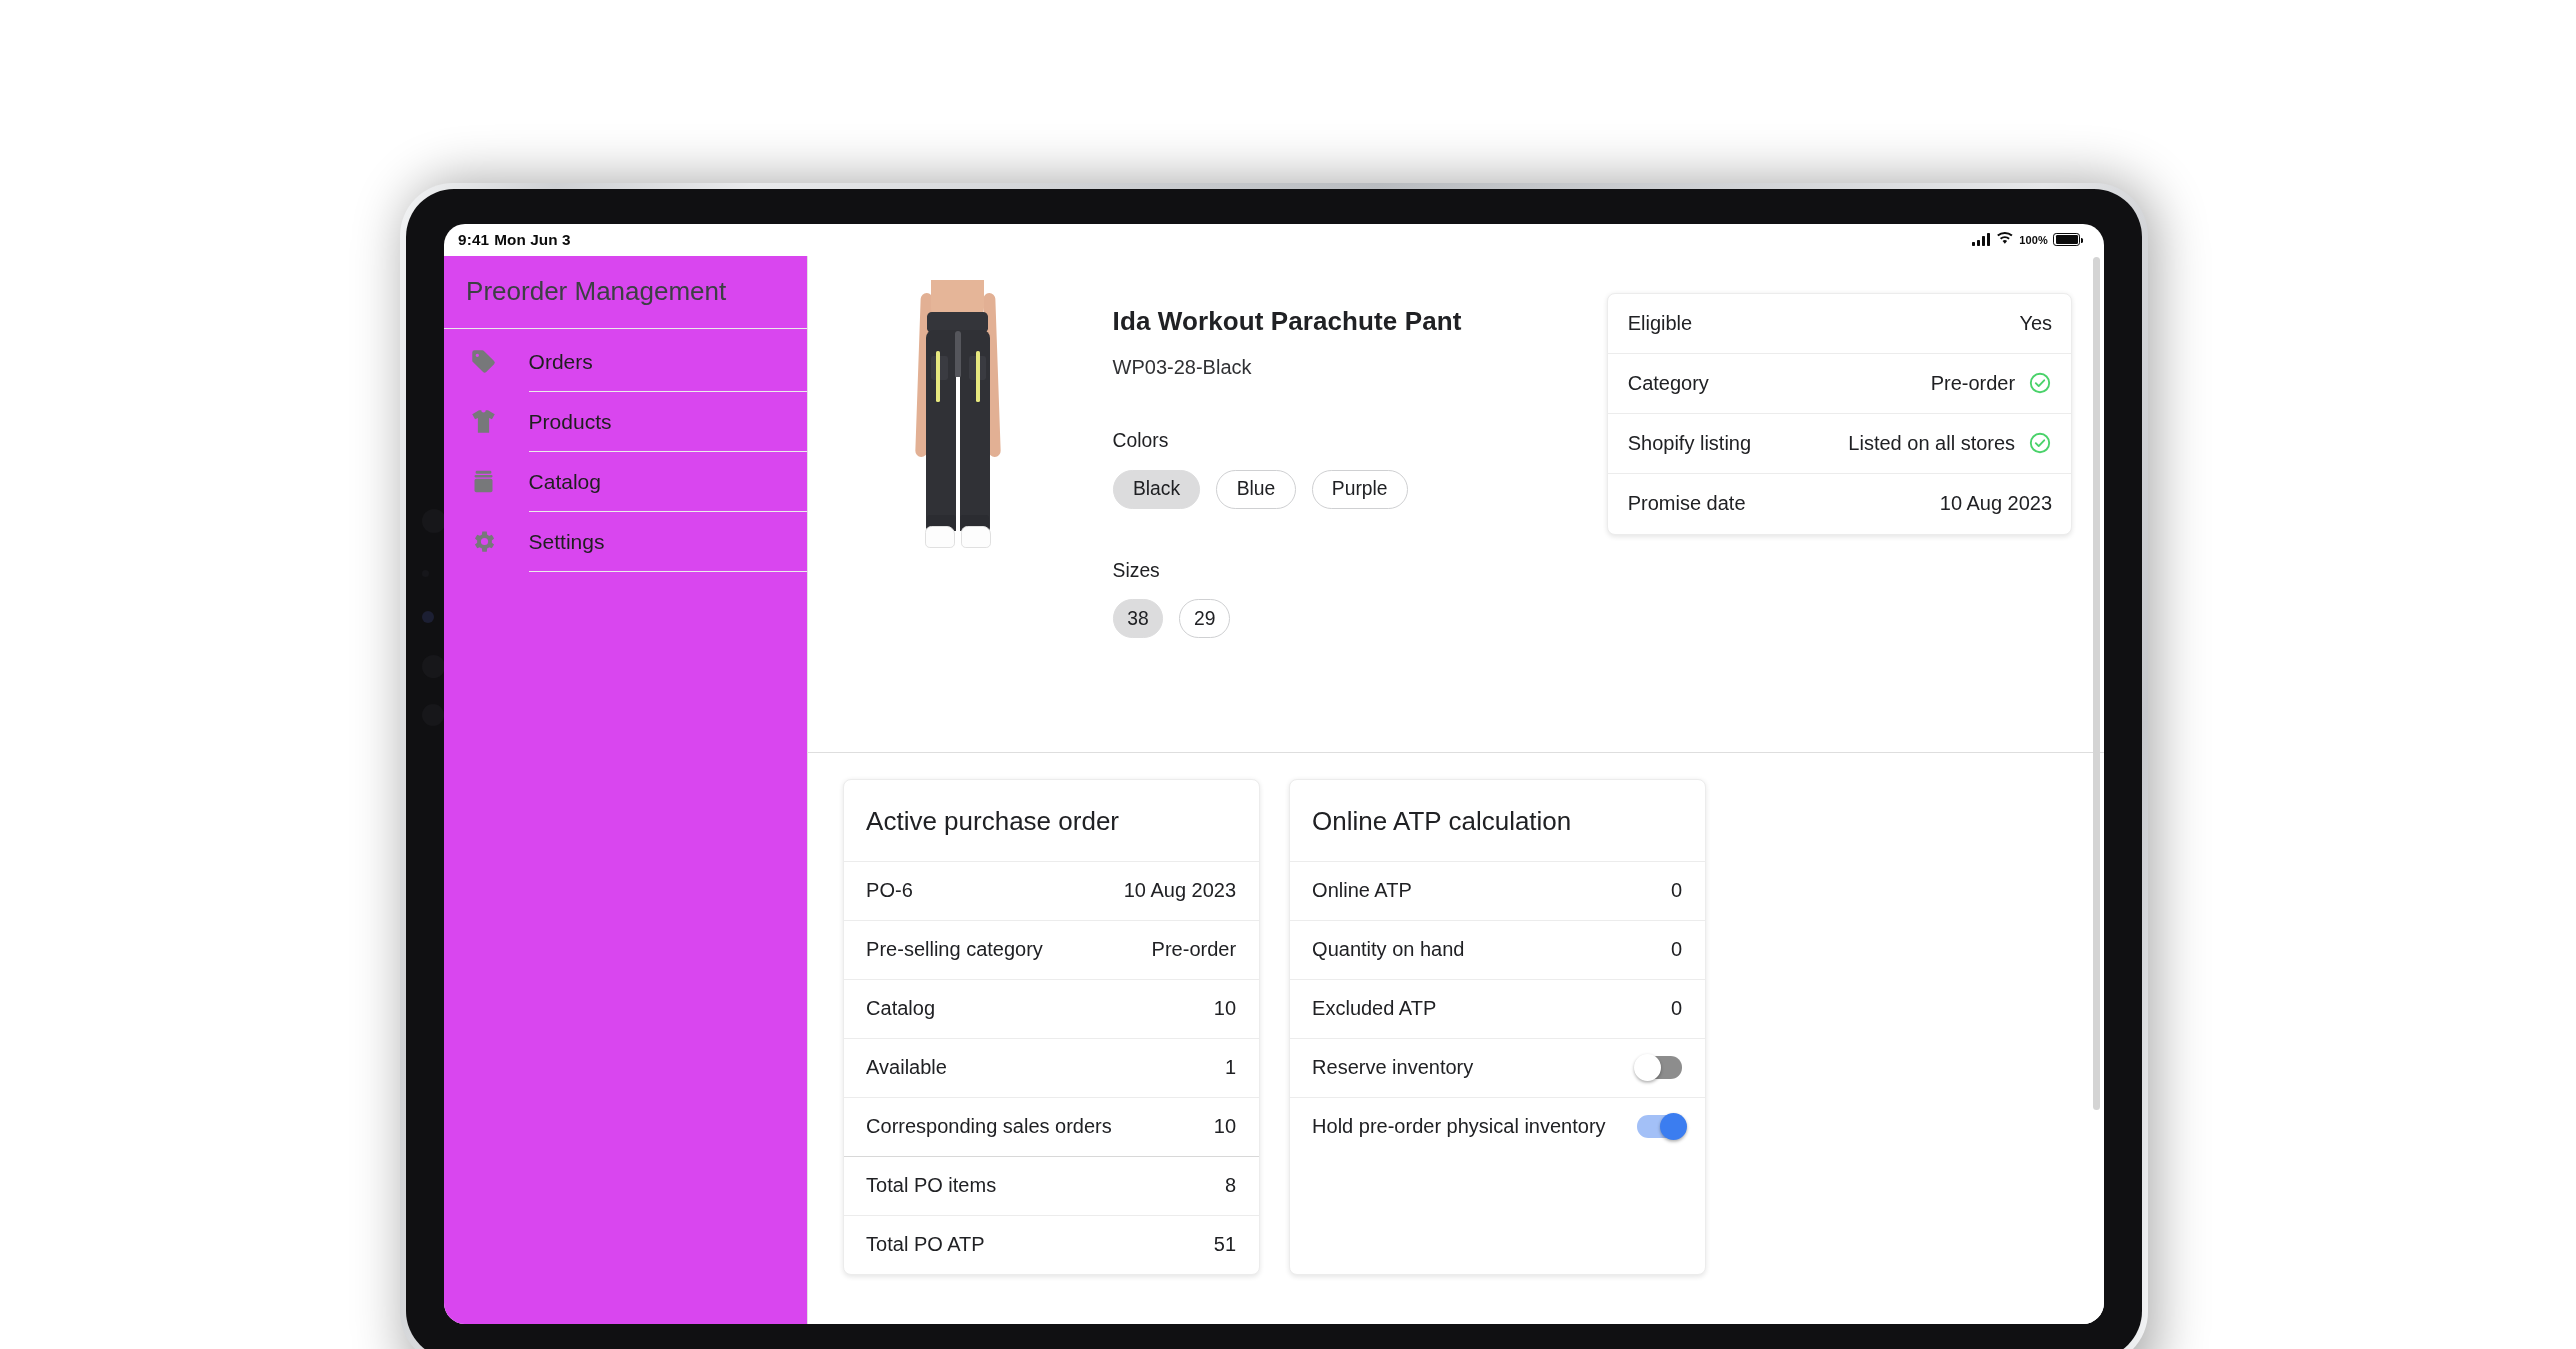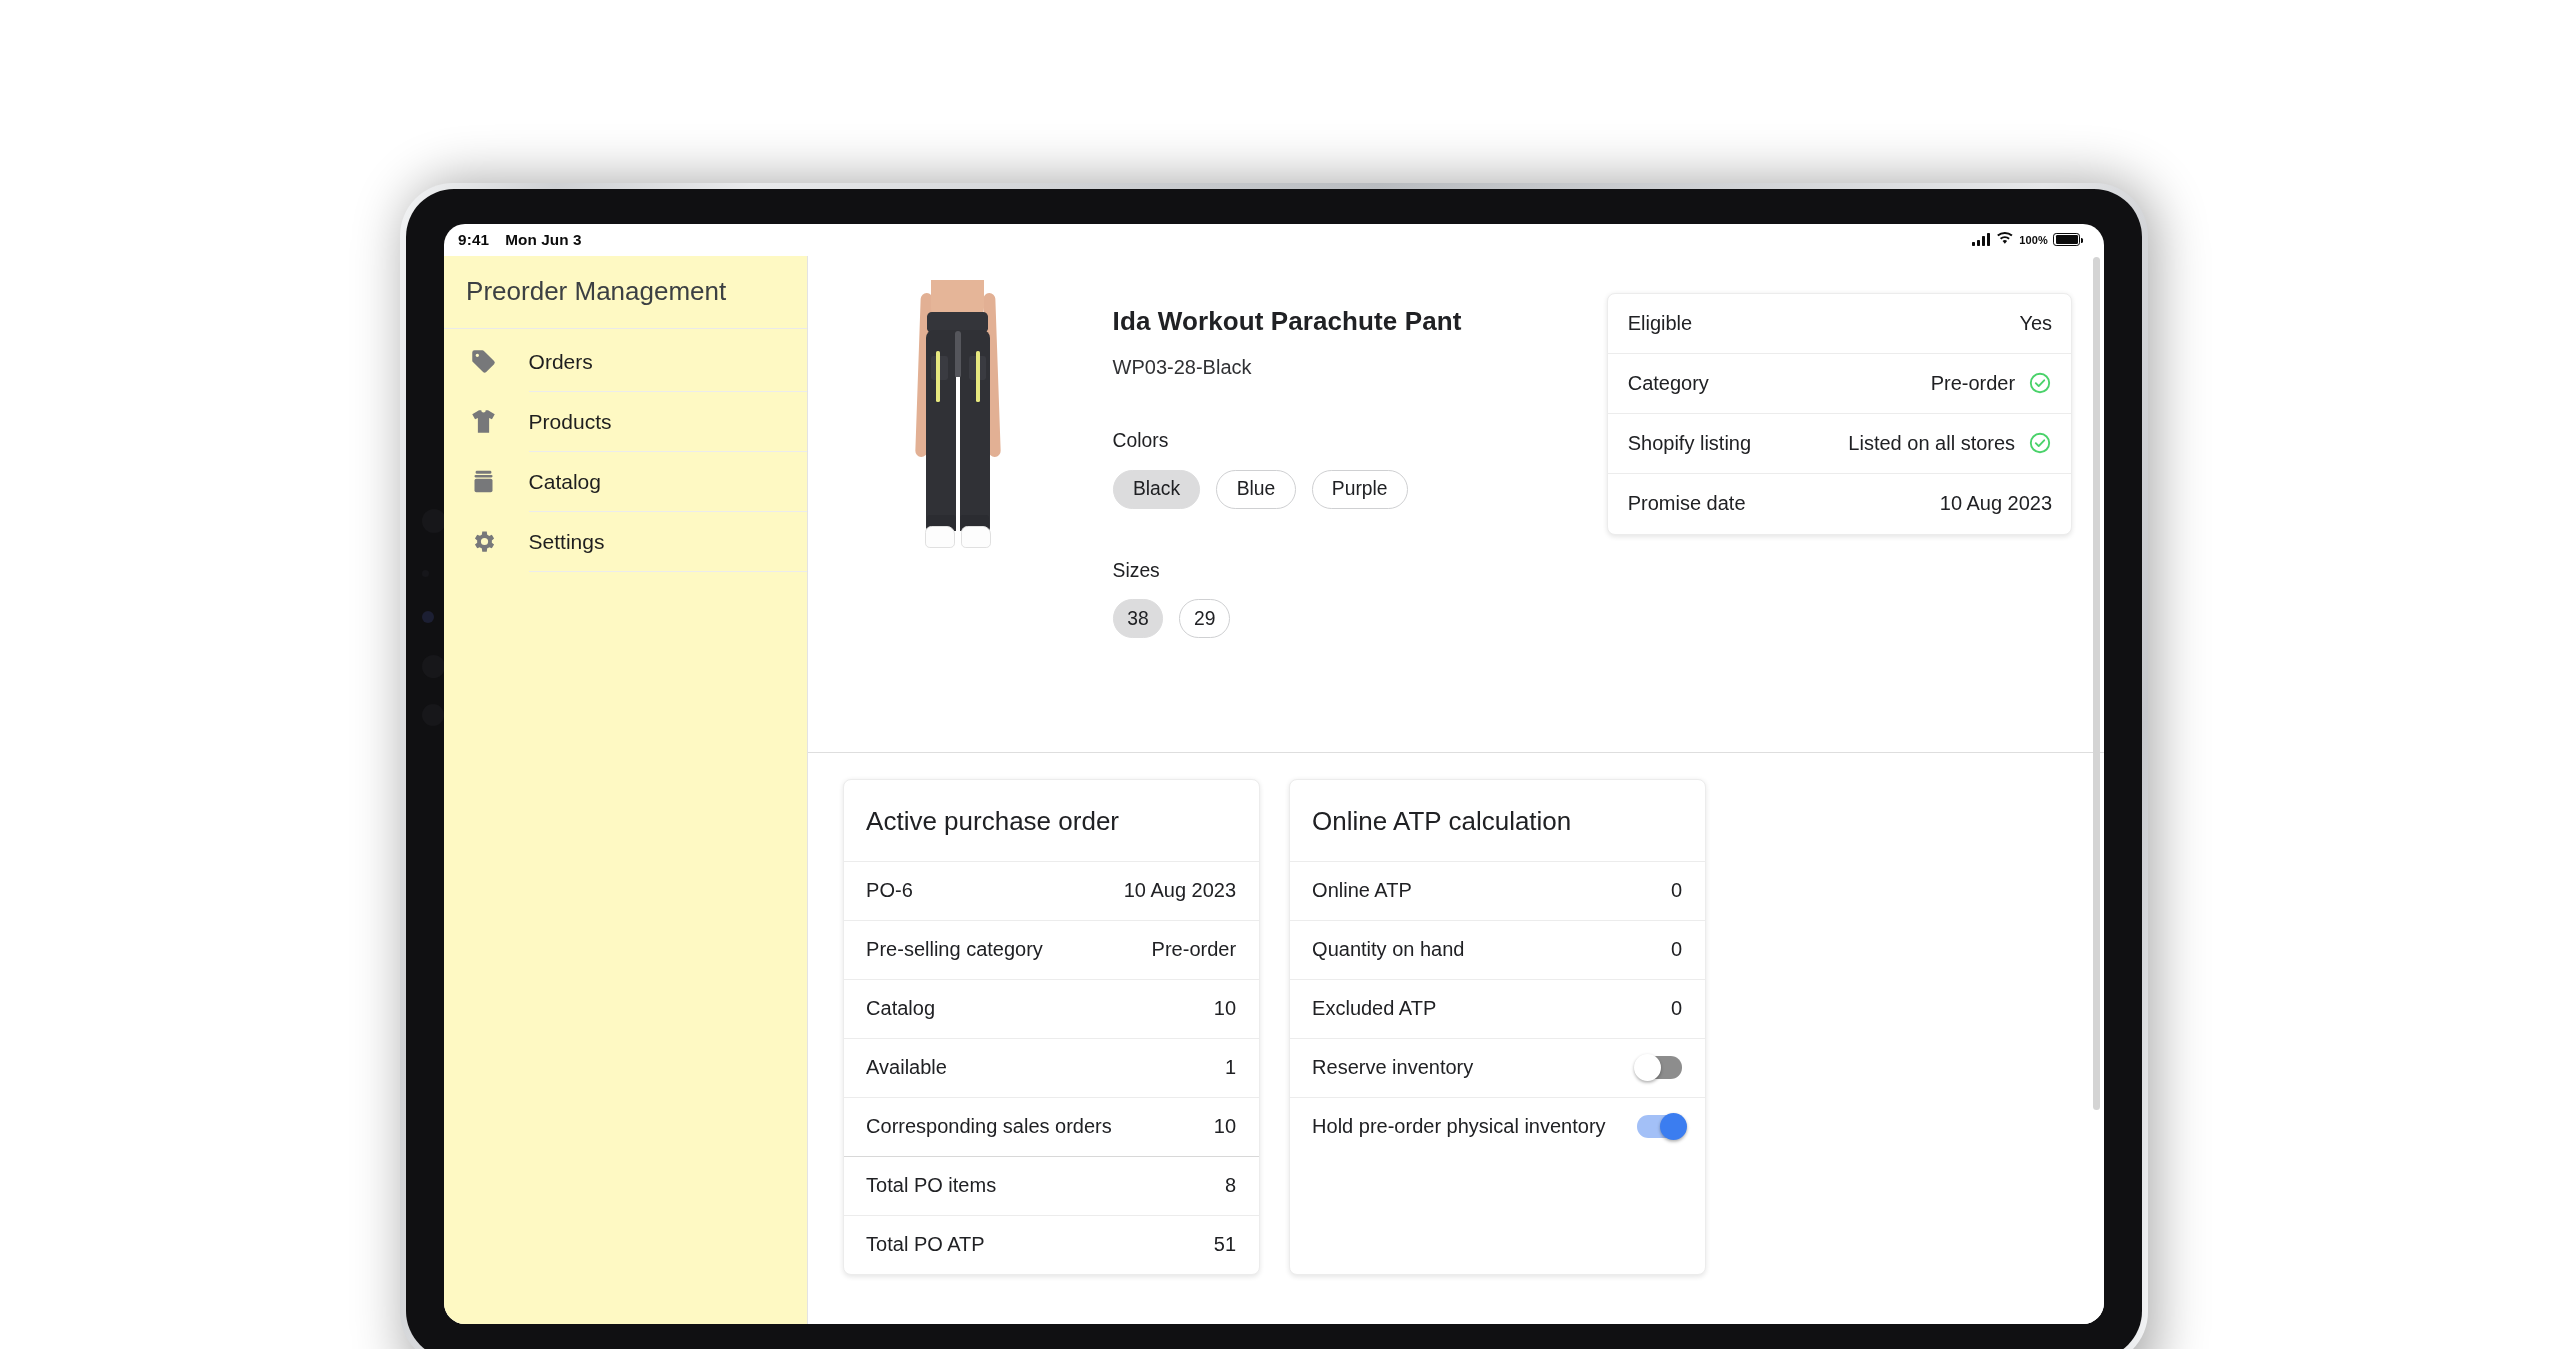--- a/index.html
+++ b/index.html
@@ -60,21 +60,21 @@
 
   
   #status-bar {
     height: 32px;
     flex: 0 0 32px;
     display: flex; align-items: center;
     padding: 0 24px 0 14.5px;
     font-size: 15.3px; font-weight: bold; color: #0b0b0b;
     letter-spacing: 0.1px;
   }
-  #status-time { margin-right: 16px; text-align: center; }
+  #status-time { margin-right: 5px; text-align: center; }
   #status-date { font-weight: bold; }
   #status-right { margin-left: auto; display: flex; align-items: center; gap: 5.6px; }
   .bars { display: flex; align-items: flex-end; gap: 2px; height: 13px; }
   .bars i { width: 3.2px; background: #0b0b0b; border-radius: 0.8px; display:block; }
   .bars i:nth-child(1){height:4px}.bars i:nth-child(2){height:6.4px}
   .bars i:nth-child(3){height:9.7px}.bars i:nth-child(4){height:13px}
   #battery-pct { font-size: 11px; font-weight: bold; }
   #battery {
     width: 27px; height: 13.7px; border: 1.6px solid #0b0b0b;
     border-radius: 3.2px; padding: 1.2px; position: relative;
@@ -83,21 +83,21 @@
   #battery span{display:block;width:100%;height:100%;background:#0b0b0b;border-radius:1.2px;}
 
   
   #app { flex: 1; display: flex; min-height: 0; }
 
   
   #sidebar {
     width: 364px; flex: 0 0 364px;
     border-right: 1.2px solid #e3e3e3;
     display: flex; flex-direction: column;
-    background:#fef9c3;
+    background:#d946ef;
   }
   #sidebar-header {
     height: 73px; flex: 0 0 73px;
     display: flex; align-items: center;
     padding-left: 22.5px;
     font-size: 26px; color: #3c4043;
     border-bottom: 1.2px solid #eaeaea;
   }
   #sidebar-nav { padding-top: 3.2px; }
   .nav-item {

